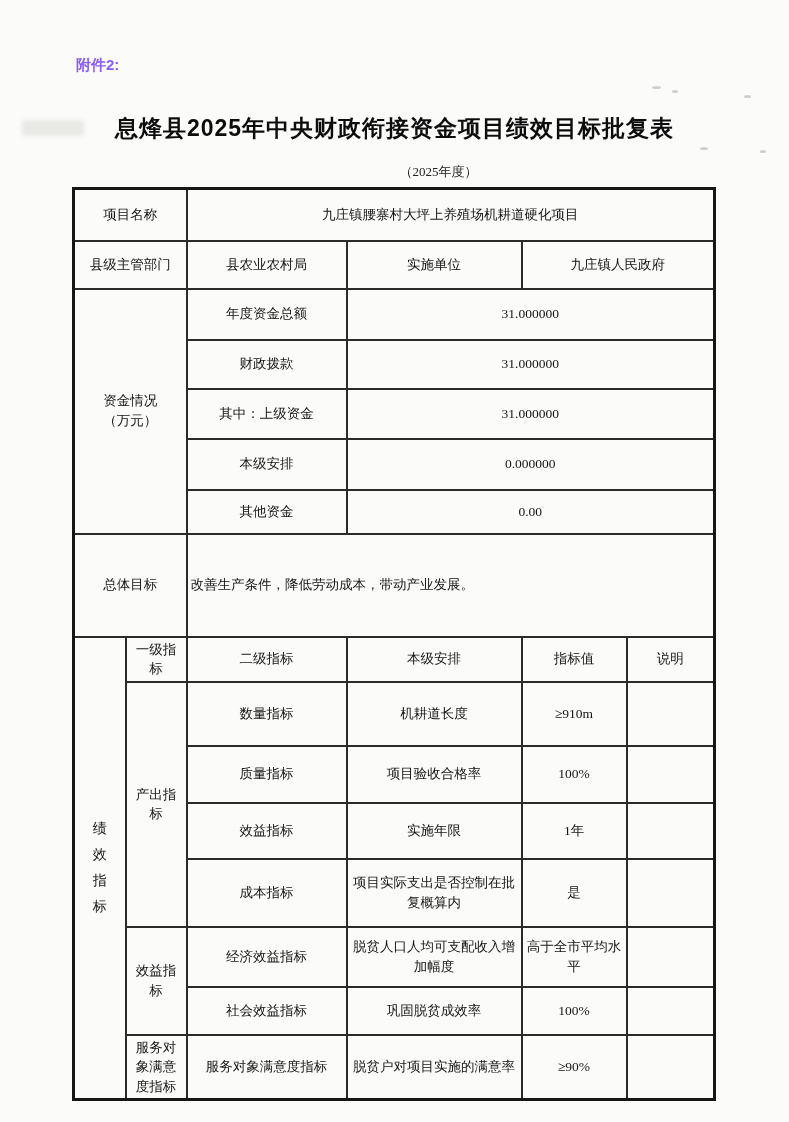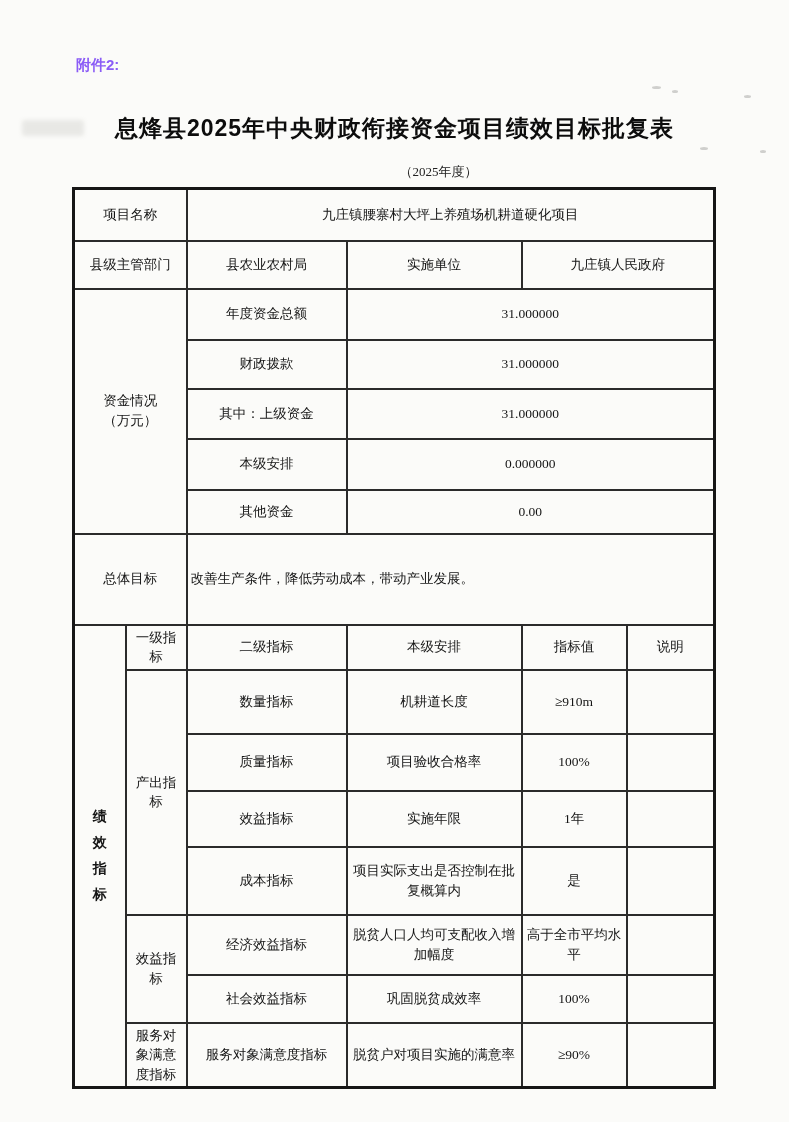--- a/index.html
+++ b/index.html
@@ -46,21 +46,20 @@
     color:#151515;
     overflow:hidden;
   }
   table.doc{border:3px solid #161616;}
   table.doc td.goal-text{text-align:left;}
   .two-line span{display:block;}
   .vlabel{
     display:inline-block;width:16px;
     word-break:break-all;line-height:1.85;font-size:14px;
     text-align:center;
-    font-weight:bold;
   }
   td.hdr-l1{padding:0 14px;}
   td.l1-wrap{padding:0 6px;border-radius:6px;}
   
   .speck{position:absolute;background:#9a9a96;border-radius:50%;opacity:.45;}
   .smudge{position:absolute;background:#a8a8a2;opacity:.22;filter:blur(2px);border-radius:3px;}
 </style>
 </head>
 <body>
 
@@ -118,21 +117,21 @@
     </tr>
     <tr style="height:51px">
       <td>本级安排</td>
       <td colspan="3">0.000000</td>
     </tr>
     <tr style="height:44px">
       <td>其他资金</td>
       <td colspan="3">0.00</td>
     </tr>
 
-    <tr style="height:91px">
+    <tr style="height:103px">
       <td colspan="2">总体目标</td>
       <td colspan="4" class="goal-text">改善生产条件，降低劳动成本，带动产业发展。</td>
     </tr>
 
     <tr style="height:38px">
       <td rowspan="8">
         <span class="vlabel">绩效指标</span>
       </td>
       <td class="hdr-l1">一级指标</td>
       <td>二级指标</td>

